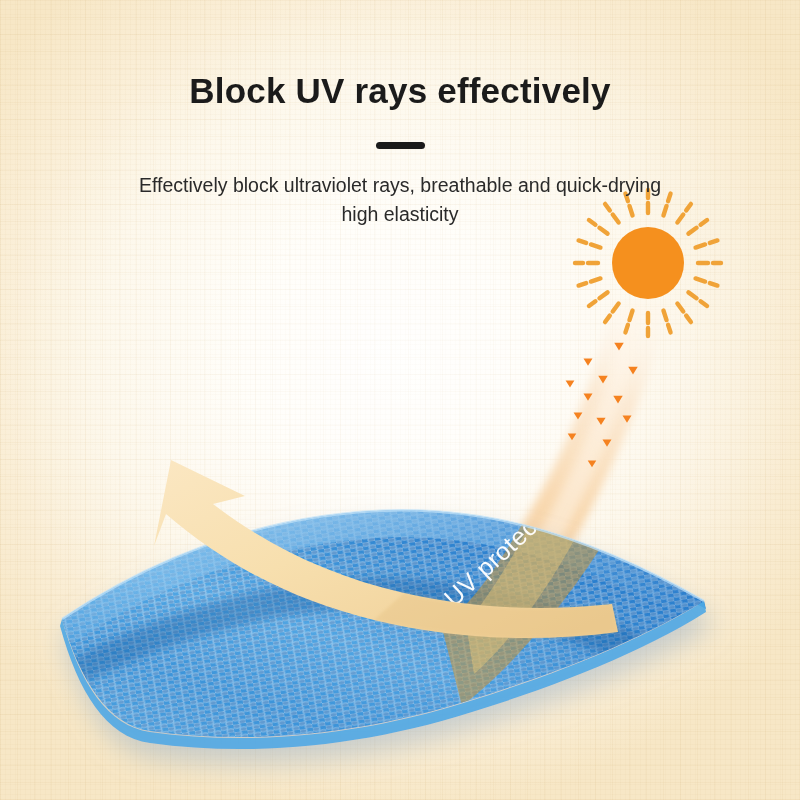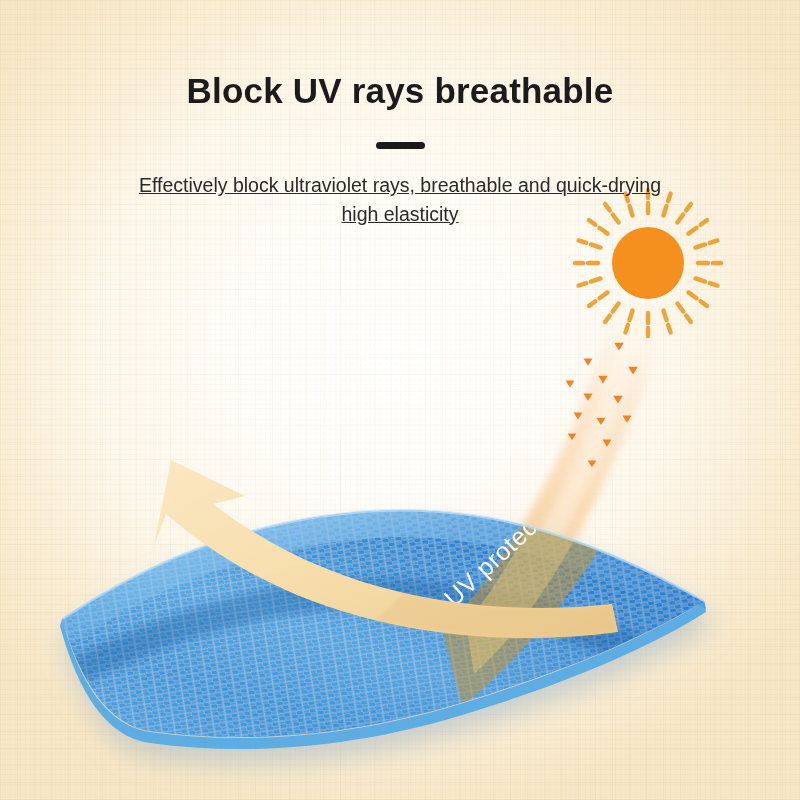--- a/index.html
+++ b/index.html
@@ -67,41 +67,40 @@
     background: #1a1a1a;
     margin: 31px auto 0 auto;
   }
   #page-subtitle {
     margin: 22px auto 0 auto;
     width: 540px;
     font-size: 19.5px;
     font-weight: 400;
     color: #2a2a2a;
     line-height: 1.45;
-    text-decoration: underline;
   }
 
   
   #illustration {
     position: absolute;
     inset: 0;
     z-index: 3;
   }
   #illustration svg { display: block; }
 </style>
 </head>
 <body>
 
 <div id="stage">
 
   <div id="bg-texture"></div>
   <div id="bg-vignette"></div>
 
   <div id="header">
-    <h1 id="page-title">Block UV rays breathable</h1>
+    <h1 id="page-title">Block UV rays effectively</h1>
     <div id="title-divider"></div>
     <p id="page-subtitle">Effectively block ultraviolet rays, breathable and quick-drying high elasticity</p>
   </div>
 
   <div id="illustration">
     <svg width="800" height="800" viewBox="0 0 800 800" xmlns="http://www.w3.org/2000/svg">
       <defs>
 
         <pattern id="honeycomb" width="12" height="10.4" patternUnits="userSpaceOnUse">
           <rect width="12" height="10.4" fill="none"></rect>

